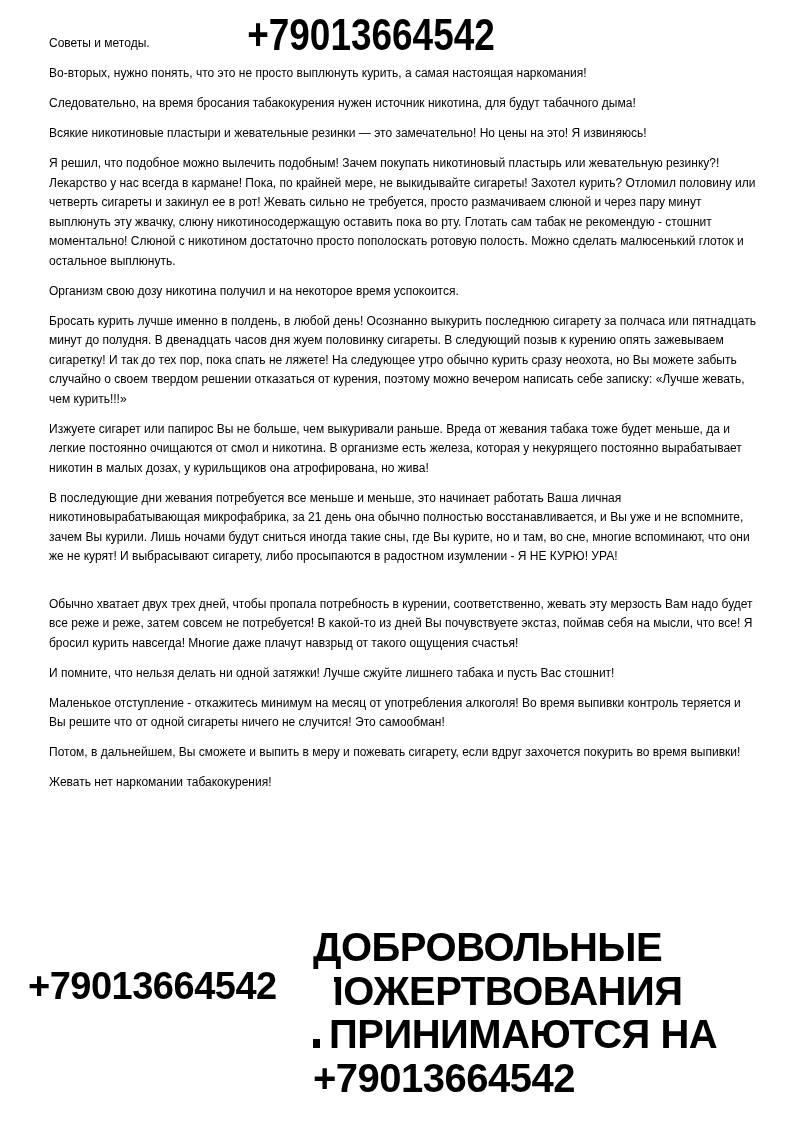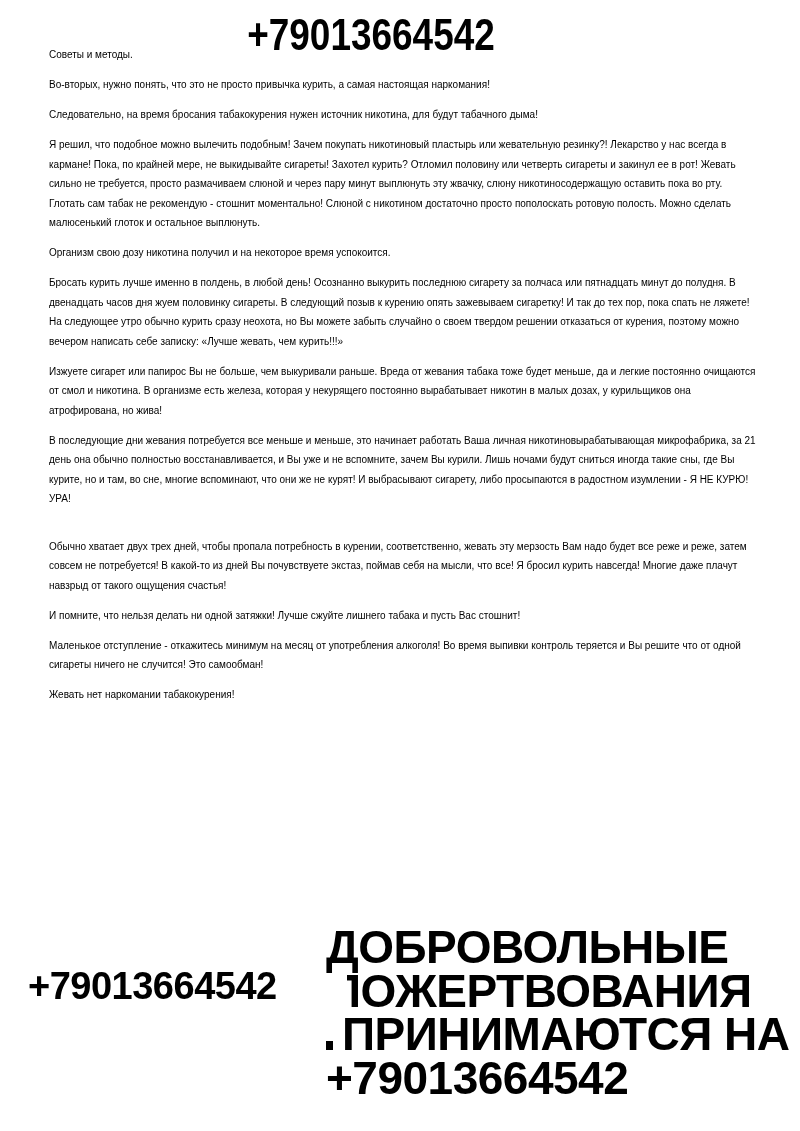--- a/index.html
+++ b/index.html
@@ -21,42 +21,42 @@
     font-size: 44px;
     font-weight: 700;
     line-height: 1;
     white-space: nowrap;
     transform: scaleX(0.84);
     transform-origin: center;
   }
   .content {
     position: absolute;
     left: 49px;
-    top: 45px;
+    top: 34px;
     width: 708px;
-    font-size: 10px;
+    font-size: 12px;
     line-height: 19.5px;
   }
   .content p { margin: 0 0 10.5px 0; }
   .content p.gap-before { margin-top: 28px; }
   .footer-phone {
     position: absolute;
     left: 28px;
     top: 967px;
     font-size: 38px;
     font-weight: 700;
     line-height: 1;
     letter-spacing: -0.5px;
     white-space: nowrap;
   }
   .donation {
     position: absolute;
-    left: 326px;
+    left: 313px;
     top: 926px;
-    font-size: 46px;
+    font-size: 40px;
     font-weight: 700;
     line-height: 43.5px;
     letter-spacing: -0.5px;
     white-space: nowrap;
   }
   .dline { height: 43.5px; }
   
   .clip-inner {
     display: inline-block;
     vertical-align: top;
@@ -76,30 +76,32 @@
 </style>
 </head>
 <body>
 
 <div class="page">
 
   <div class="header-phone">+79013664542</div>
 
   <div class="content">
     <p>Советы и методы.</p>
-    <p>Во-вторых, нужно понять, что это не просто привычка курить, а самая настоящая наркомания!</p>
+    <p>Во-вторых, нужно понять, что это не просто выплюнуть курить, а самая настоящая наркомания!</p>
     <p>Следовательно, на время бросания табакокурения нужен источник никотина, для будут табачного дыма!</p>
+    <p>Всякие никотиновые пластыри и жевательные резинки — это замечательно! Но цены на это! Я извиняюсь!</p>
     <p>Я решил, что подобное можно вылечить подобным! Зачем покупать никотиновый пластырь или жевательную резинку?! Лекарство у нас всегда в кармане! Пока, по крайней мере, не выкидывайте сигареты! Захотел курить? Отломил половину или четверть сигареты и закинул ее в рот! Жевать сильно не требуется, просто размачиваем слюной и через пару минут выплюнуть эту жвачку, слюну никотиносодержащую оставить пока во рту. Глотать сам табак не рекомендую - стошнит моментально! Слюной с никотином достаточно просто пополоскать ротовую полость. Можно сделать малюсенький глоток и остальное выплюнуть.</p>
     <p>Организм свою дозу никотина получил и на некоторое время успокоится.</p>
     <p>Бросать курить лучше именно в полдень, в любой день! Осознанно выкурить последнюю сигарету за полчаса или пятнадцать минут до полудня. В двенадцать часов дня жуем половинку сигареты. В следующий позыв к курению опять зажевываем сигаретку! И так до тех пор, пока спать не ляжете! На следующее утро обычно курить сразу неохота, но Вы можете забыть случайно о своем твердом решении отказаться от курения, поэтому можно вечером написать себе записку: «Лучше жевать, чем курить!!!»</p>
     <p>Изжуете сигарет или папирос Вы не больше, чем выкуривали раньше. Вреда от жевания табака тоже будет меньше, да и легкие постоянно очищаются от смол и никотина. В организме есть железа, которая у некурящего постоянно вырабатывает никотин в малых дозах, у курильщиков она атрофирована, но жива!</p>
     <p>В последующие дни жевания потребуется все меньше и меньше, это начинает работать Ваша личная никотиновырабатывающая микрофабрика, за 21 день она обычно полностью восстанавливается, и Вы уже и не вспомните, зачем Вы курили. Лишь ночами будут сниться иногда такие сны, где Вы курите, но и там, во сне, многие вспоминают, что они же не курят! И выбрасывают сигарету, либо просыпаются в радостном изумлении - Я НЕ КУРЮ! УРА!</p>
     <p class="gap-before">Обычно хватает двух трех дней, чтобы пропала потребность в курении, соответственно, жевать эту мерзость Вам надо будет все реже и реже, затем совсем не потребуется! В какой-то из дней Вы почувствуете экстаз, поймав себя на мысли, что все! Я бросил курить навсегда! Многие даже плачут навзрыд от такого ощущения счастья!</p>
     <p>И помните, что нельзя делать ни одной затяжки! Лучше сжуйте лишнего табака и пусть Вас стошнит!</p>
     <p>Маленькое отступление - откажитесь минимум на месяц от употребления алкоголя! Во время выпивки контроль теряется и Вы решите что от одной сигареты ничего не случится! Это самообман!</p>
+    <p>Потом, в дальнейшем, Вы сможете и выпить в меру и пожевать сигарету, если вдруг захочется покурить во время выпивки!</p>
     <p>Жевать нет наркомании табакокурения!</p>
   </div>
 
   <div class="footer-phone">+79013664542</div>
 
   <div class="donation">
     <div class="dline">ДОБРОВОЛЬНЫЕ</div>
     <div class="dline"><span class="clip-inner">ПОЖЕРТВОВАНИЯ</span></div>
     <div class="dline"><span class="frag"></span><span>ПРИНИМАЮТСЯ НА</span></div>
     <div class="dline">+79013664542</div>

